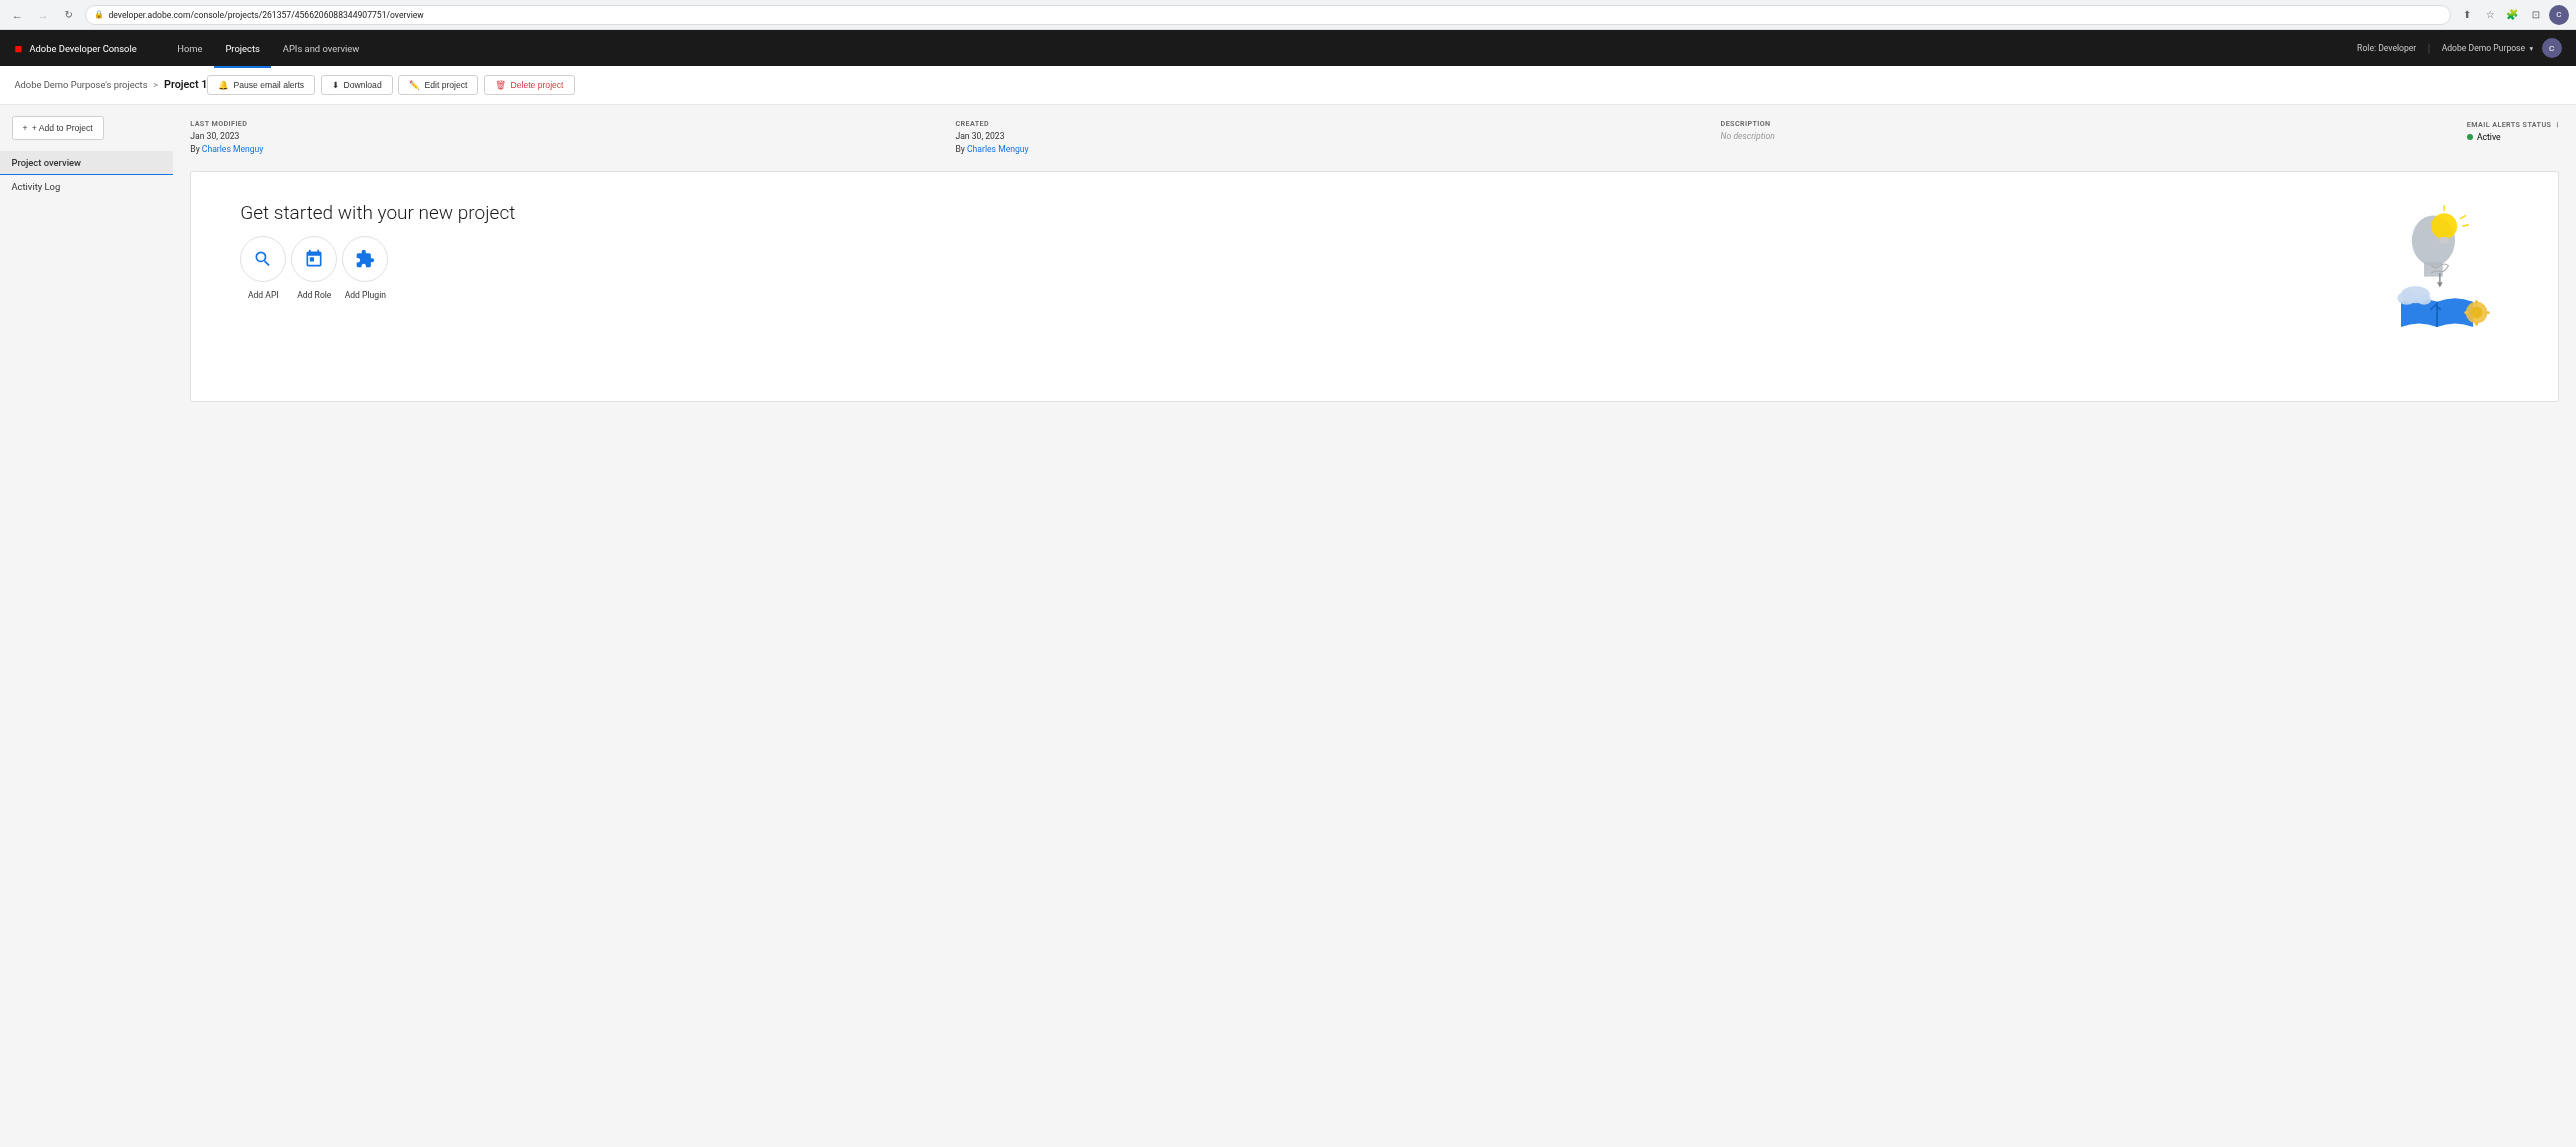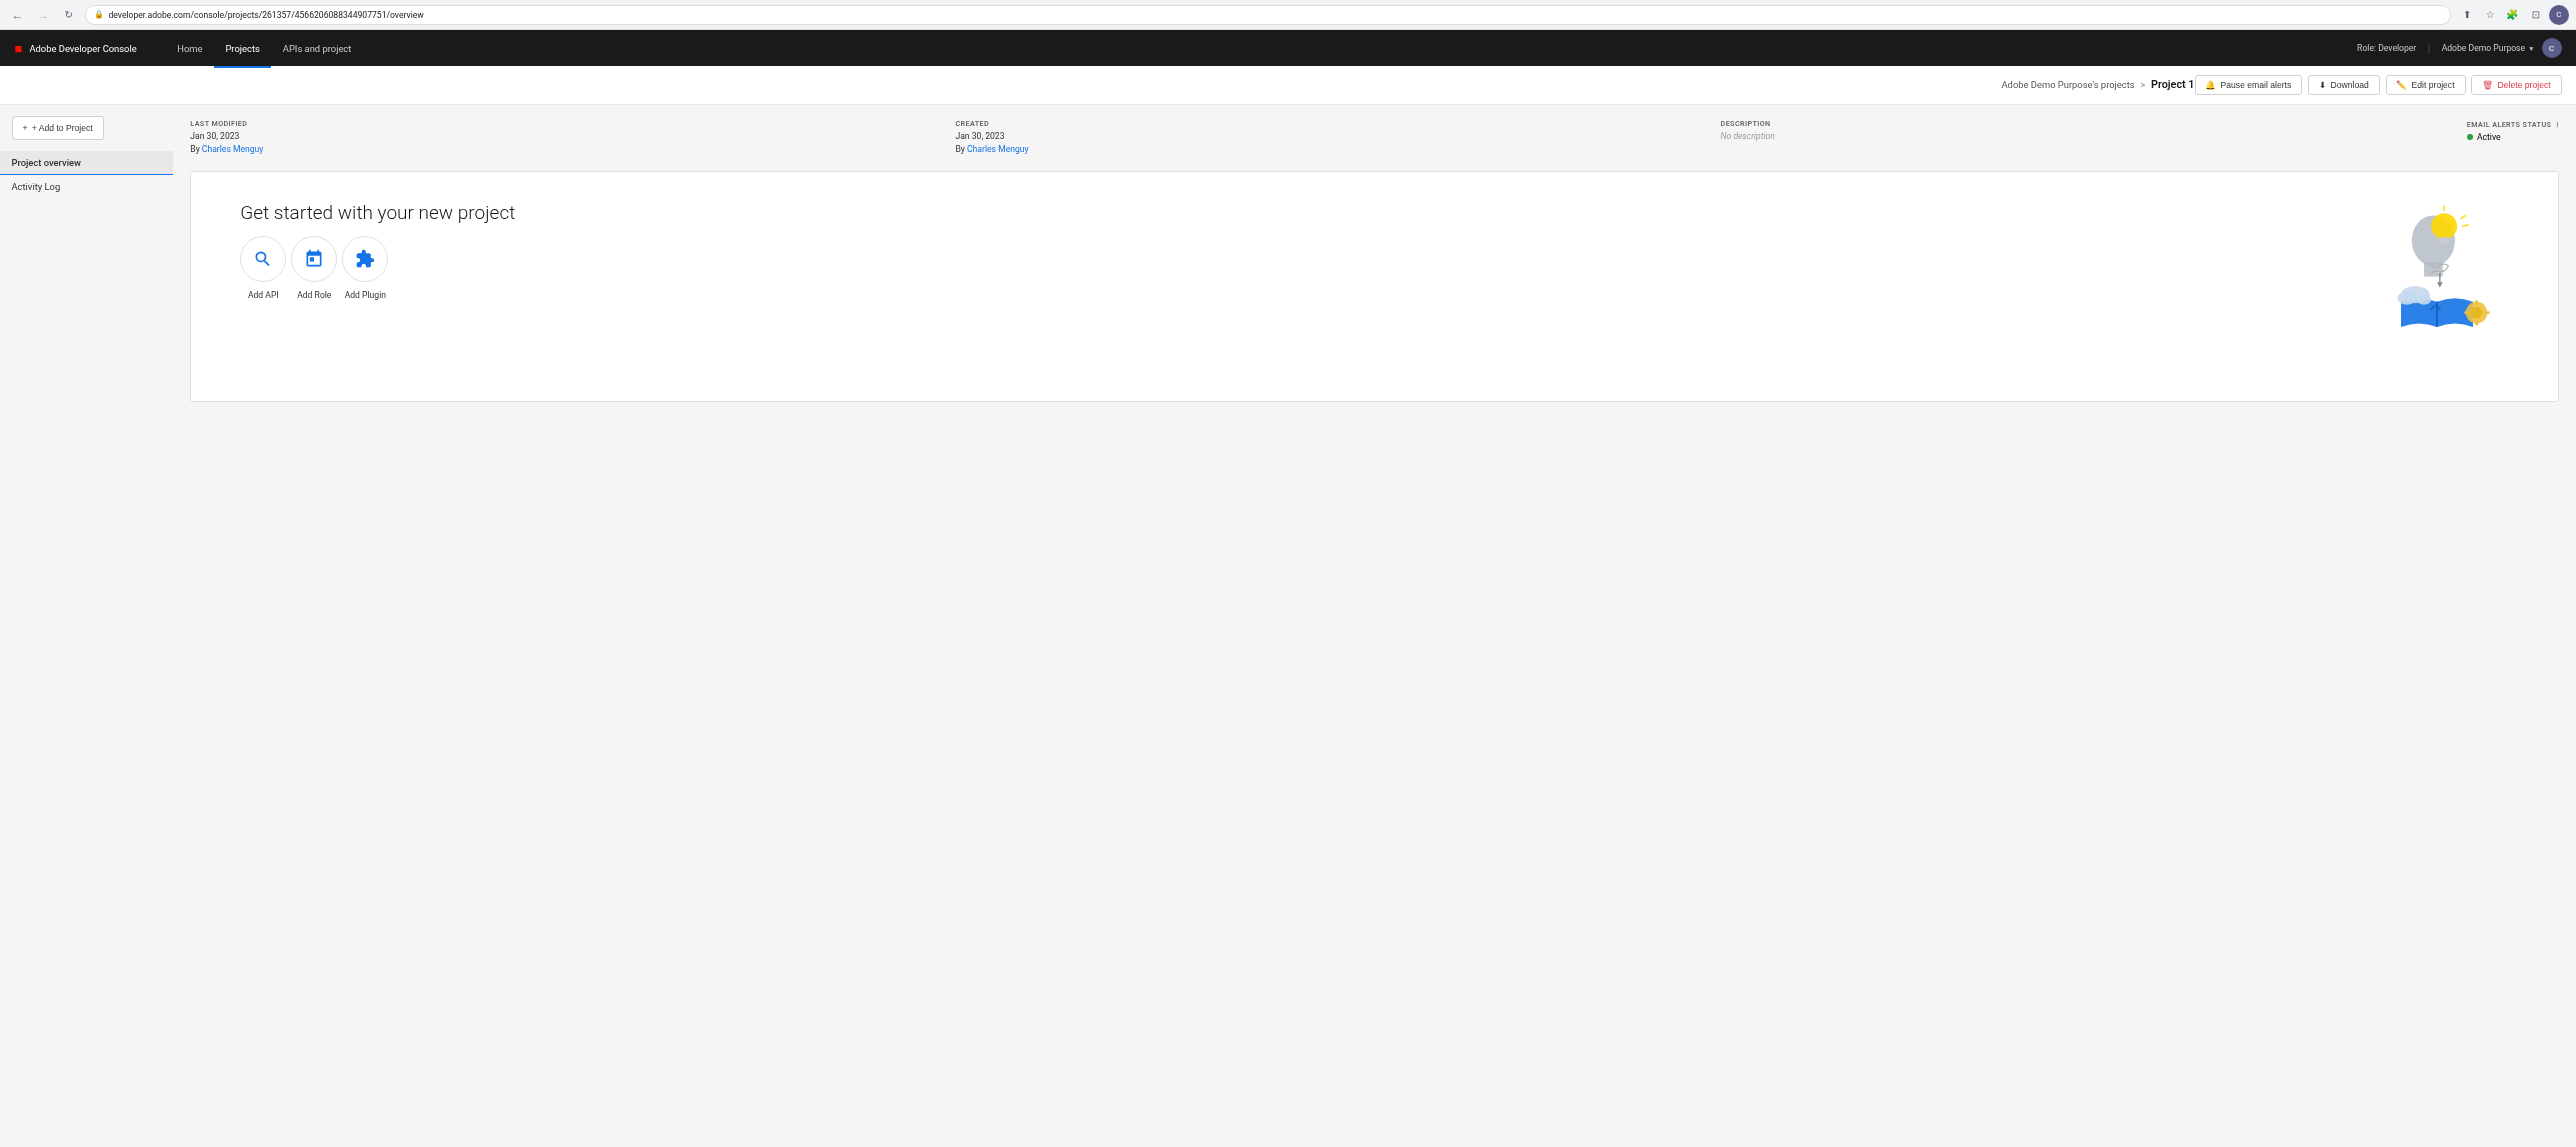--- a/index.html
+++ b/index.html
@@ -57,21 +57,21 @@
       width: 20px; height: 20px; border-radius: 50%; background: #5c5c8a;
       display: flex; align-items: center; justify-content: center; color: white; font-size: 8px;
     }
     .header-divider { color: #555; margin: 0 2.9px; }
 
     
     .main-layout { display: flex; min-height: calc(100vh - 65px); }
 
     
     .top-bar {
-      padding: 8.6px 14.4px; display: flex; align-items: center; justify-content: flex-end;
+      padding: 8.6px 14.4px; display: flex; align-items: center; justify-content: flex-start;
       background: white; border-bottom: 0.7px solid #e8e8e8;
     }
     .breadcrumb { display: flex; align-items: center; gap: 5.8px; font-size: 9.4px; }
     .breadcrumb-link { color: #555; text-decoration: none; cursor: pointer; }
     .breadcrumb-sep { color: #888; }
     .breadcrumb-current { color: #1a1a1a; font-weight: 600; font-size: 10.8px; }
     .top-actions { display: flex; gap: 5.8px; align-items: center; }
     .btn-outline {
       padding: 4.3px 10px; border: 0.7px solid #d0d0d0; border-radius: 2.9px; background: white;
       font-size: 8.6px; cursor: pointer; color: #333; display: flex; align-items: center; gap: 4.3px;
@@ -155,21 +155,21 @@
 </div>
 
 <div class="app-header">
   <div class="app-logo">
     <span class="adobe-logo">■</span>
     <span class="app-title">Adobe Developer Console</span>
   </div>
   <nav class="app-nav">
     <a class="nav-item">Home</a>
     <a class="nav-item active">Projects</a>
-    <a class="nav-item">APIs and project</a>
+    <a class="nav-item">APIs and overview</a>
   </nav>
   <div class="header-right">
     <span class="role-text">Role: Developer</span>
     <span class="header-divider">|</span>
     <div class="org-selector">
       <span>Adobe Demo Purpose</span>
       <span class="org-chevron">▾</span>
     </div>
     <div class="user-avatar-circle">C</div>
   </div>

